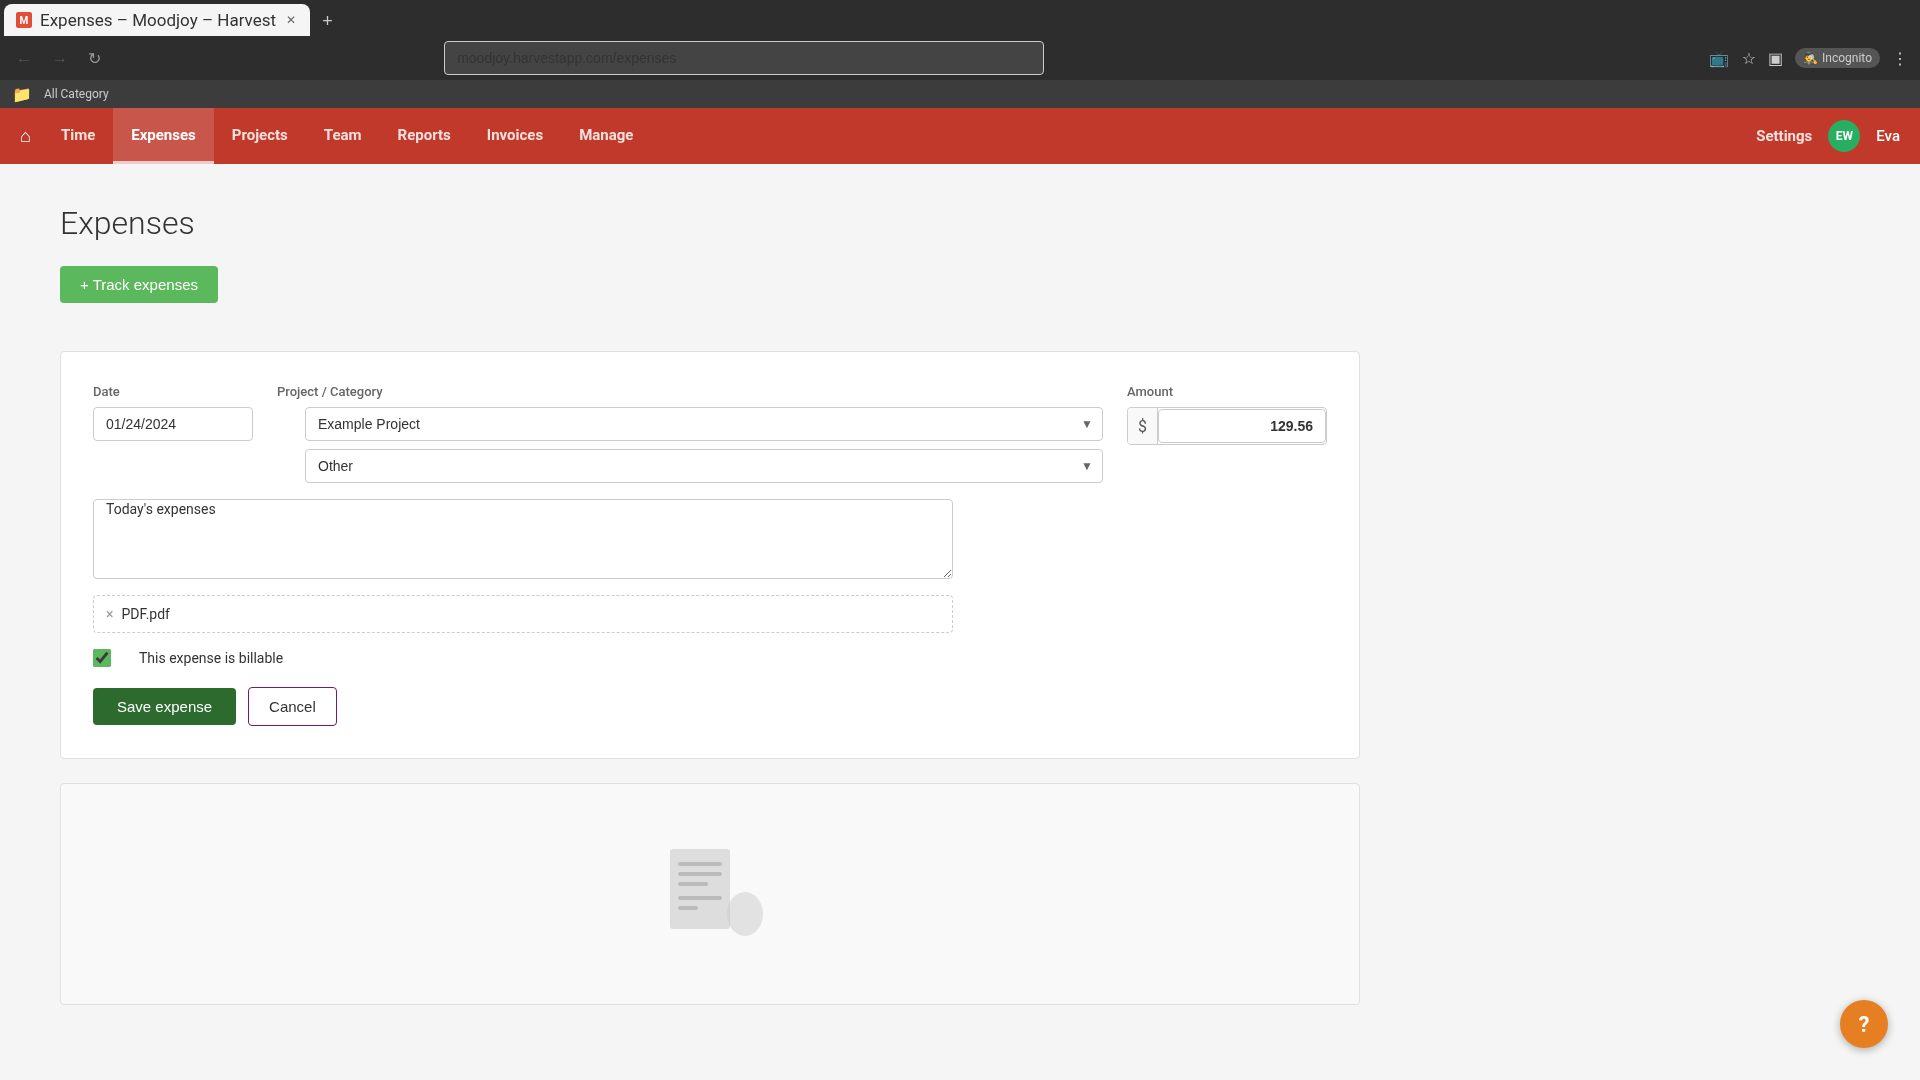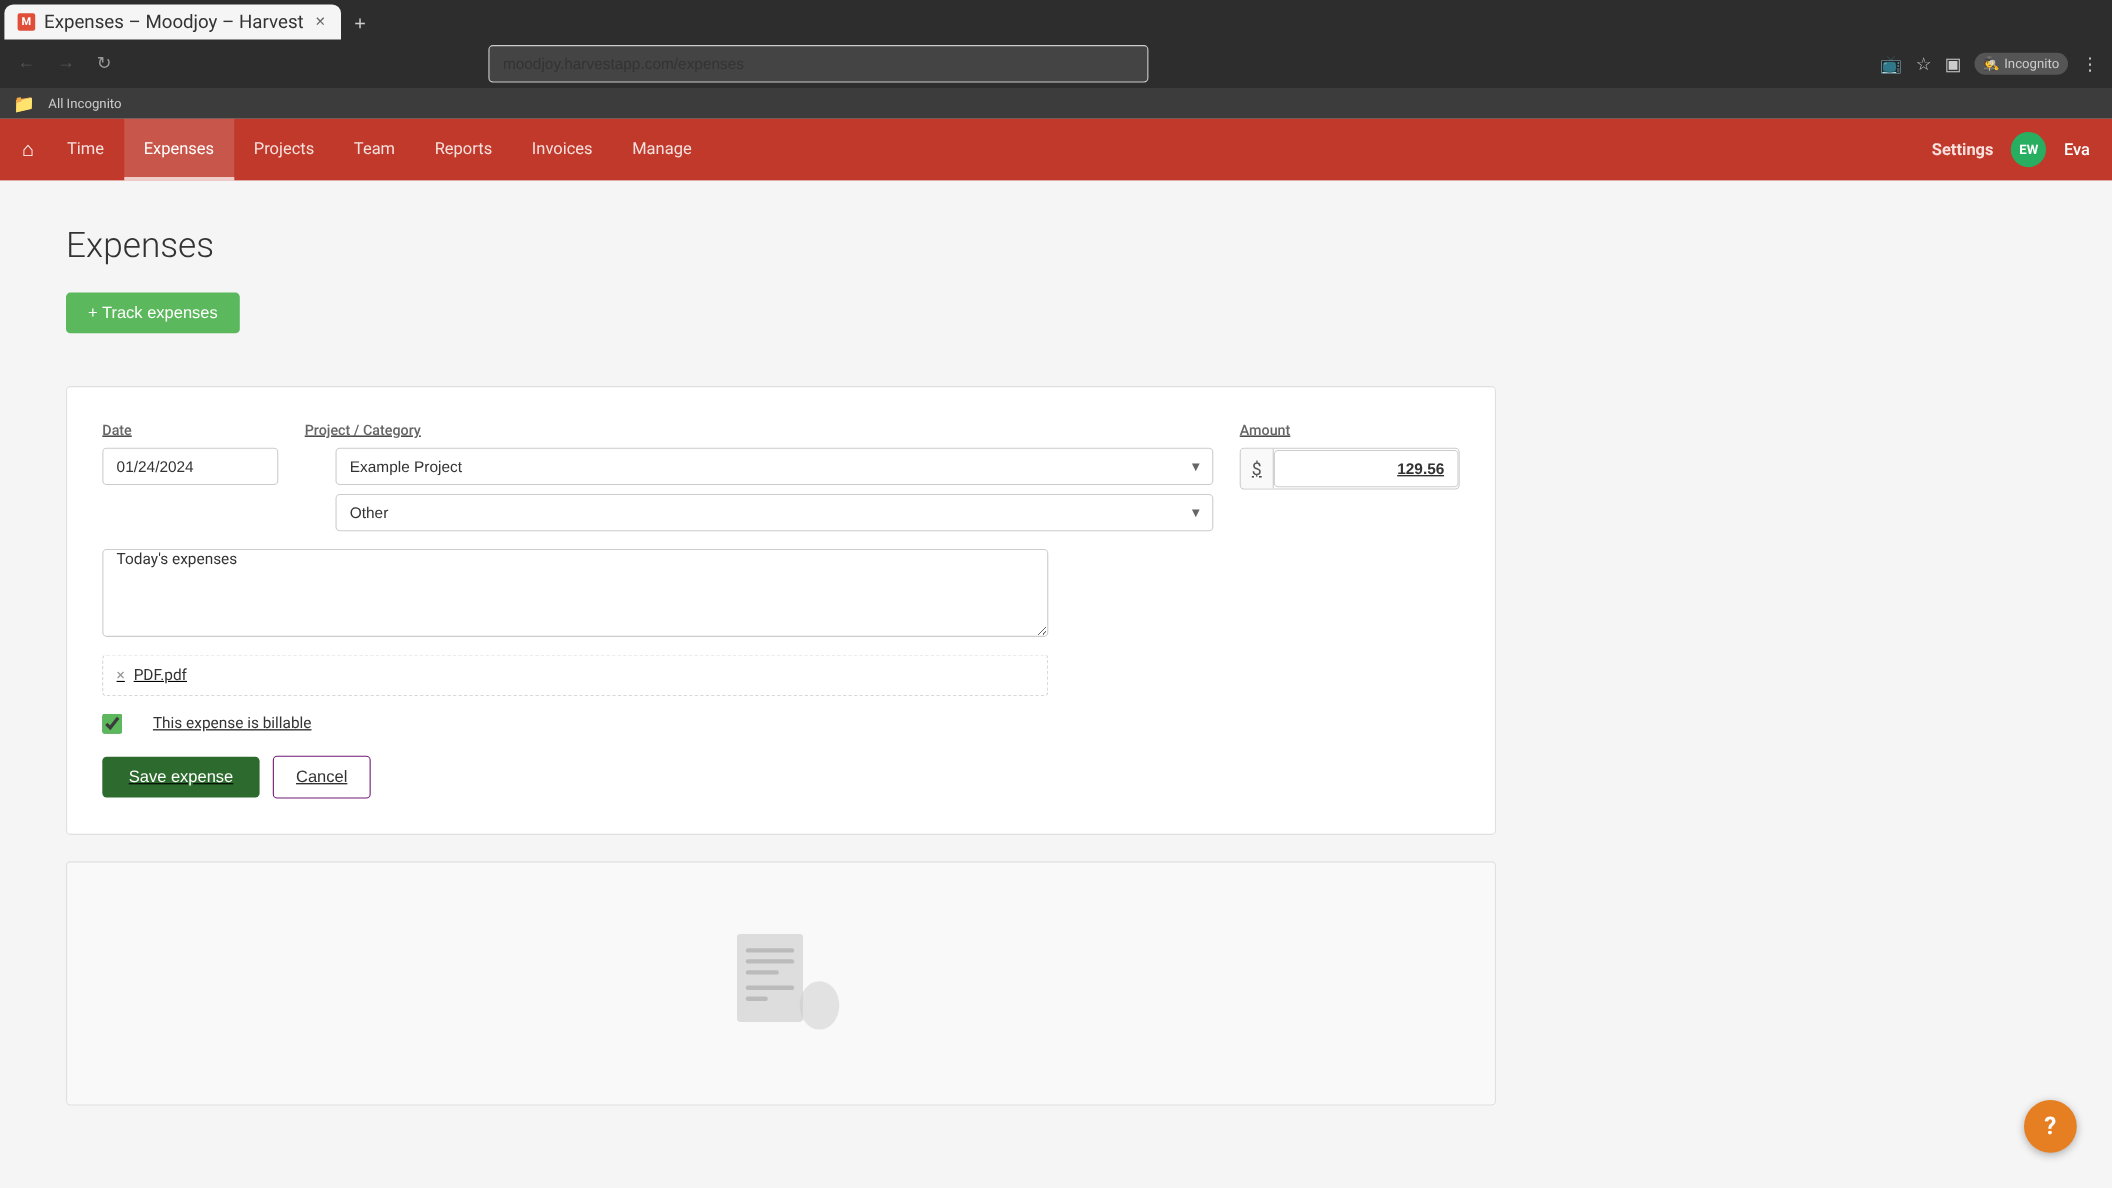--- a/index.html
+++ b/index.html
@@ -155,21 +155,21 @@
       align-items: stretch;
       height: 100%;
     }
     .nav-item {
       color: rgba(255,255,255,0.85);
       text-decoration: none;
       padding: 0 18px;
       display: flex;
       align-items: center;
       font-size: 15px;
-      font-weight: 400;
+      font-weight: 700;
       cursor: pointer;
       height: 100%;
       border-bottom: 3px solid transparent;
       transition: background 0.2s;
     }
     .nav-item.active {
       background: rgba(255,255,255,0.15);
       color: white;
       border-bottom: 3px solid rgba(255,255,255,0.7);
     }
@@ -231,21 +231,20 @@
     }
 
     
     .expense-form-card {
       background: white;
       border: 1px solid #e0e0e0;
       border-radius: 4px;
       padding: 32px;
       margin-bottom: 24px;
       max-width: 1300px;
-      text-decoration: underline;
     }
     .col-date { width: 160px; }
     .col-project { flex: 1; }
     .col-amount { width: 200px; }
     .form-label {
       font-size: 13px;
       color: #666;
       font-weight: 500;
       margin-bottom: 8px;
       display: block;
@@ -470,21 +469,21 @@
       <div class="incognito-badge">
         <span>🕵</span>
         <span>Incognito</span>
       </div>
       <span class="browser-action-icon">⋮</span>
     </div>
   </div>
 
   <div class="bookmarks-bar">
     <span class="browser-action-icon">📁</span>
-    <span class="bookmark-item">All Incognito</span>
+    <span class="bookmark-item">All Category</span>
   </div>
 </div>
 
 <div class="app-container">
 
   <nav class="main-nav">
     <a class="nav-home">
       <span>⌂</span>
     </a>
     <div class="nav-items">

